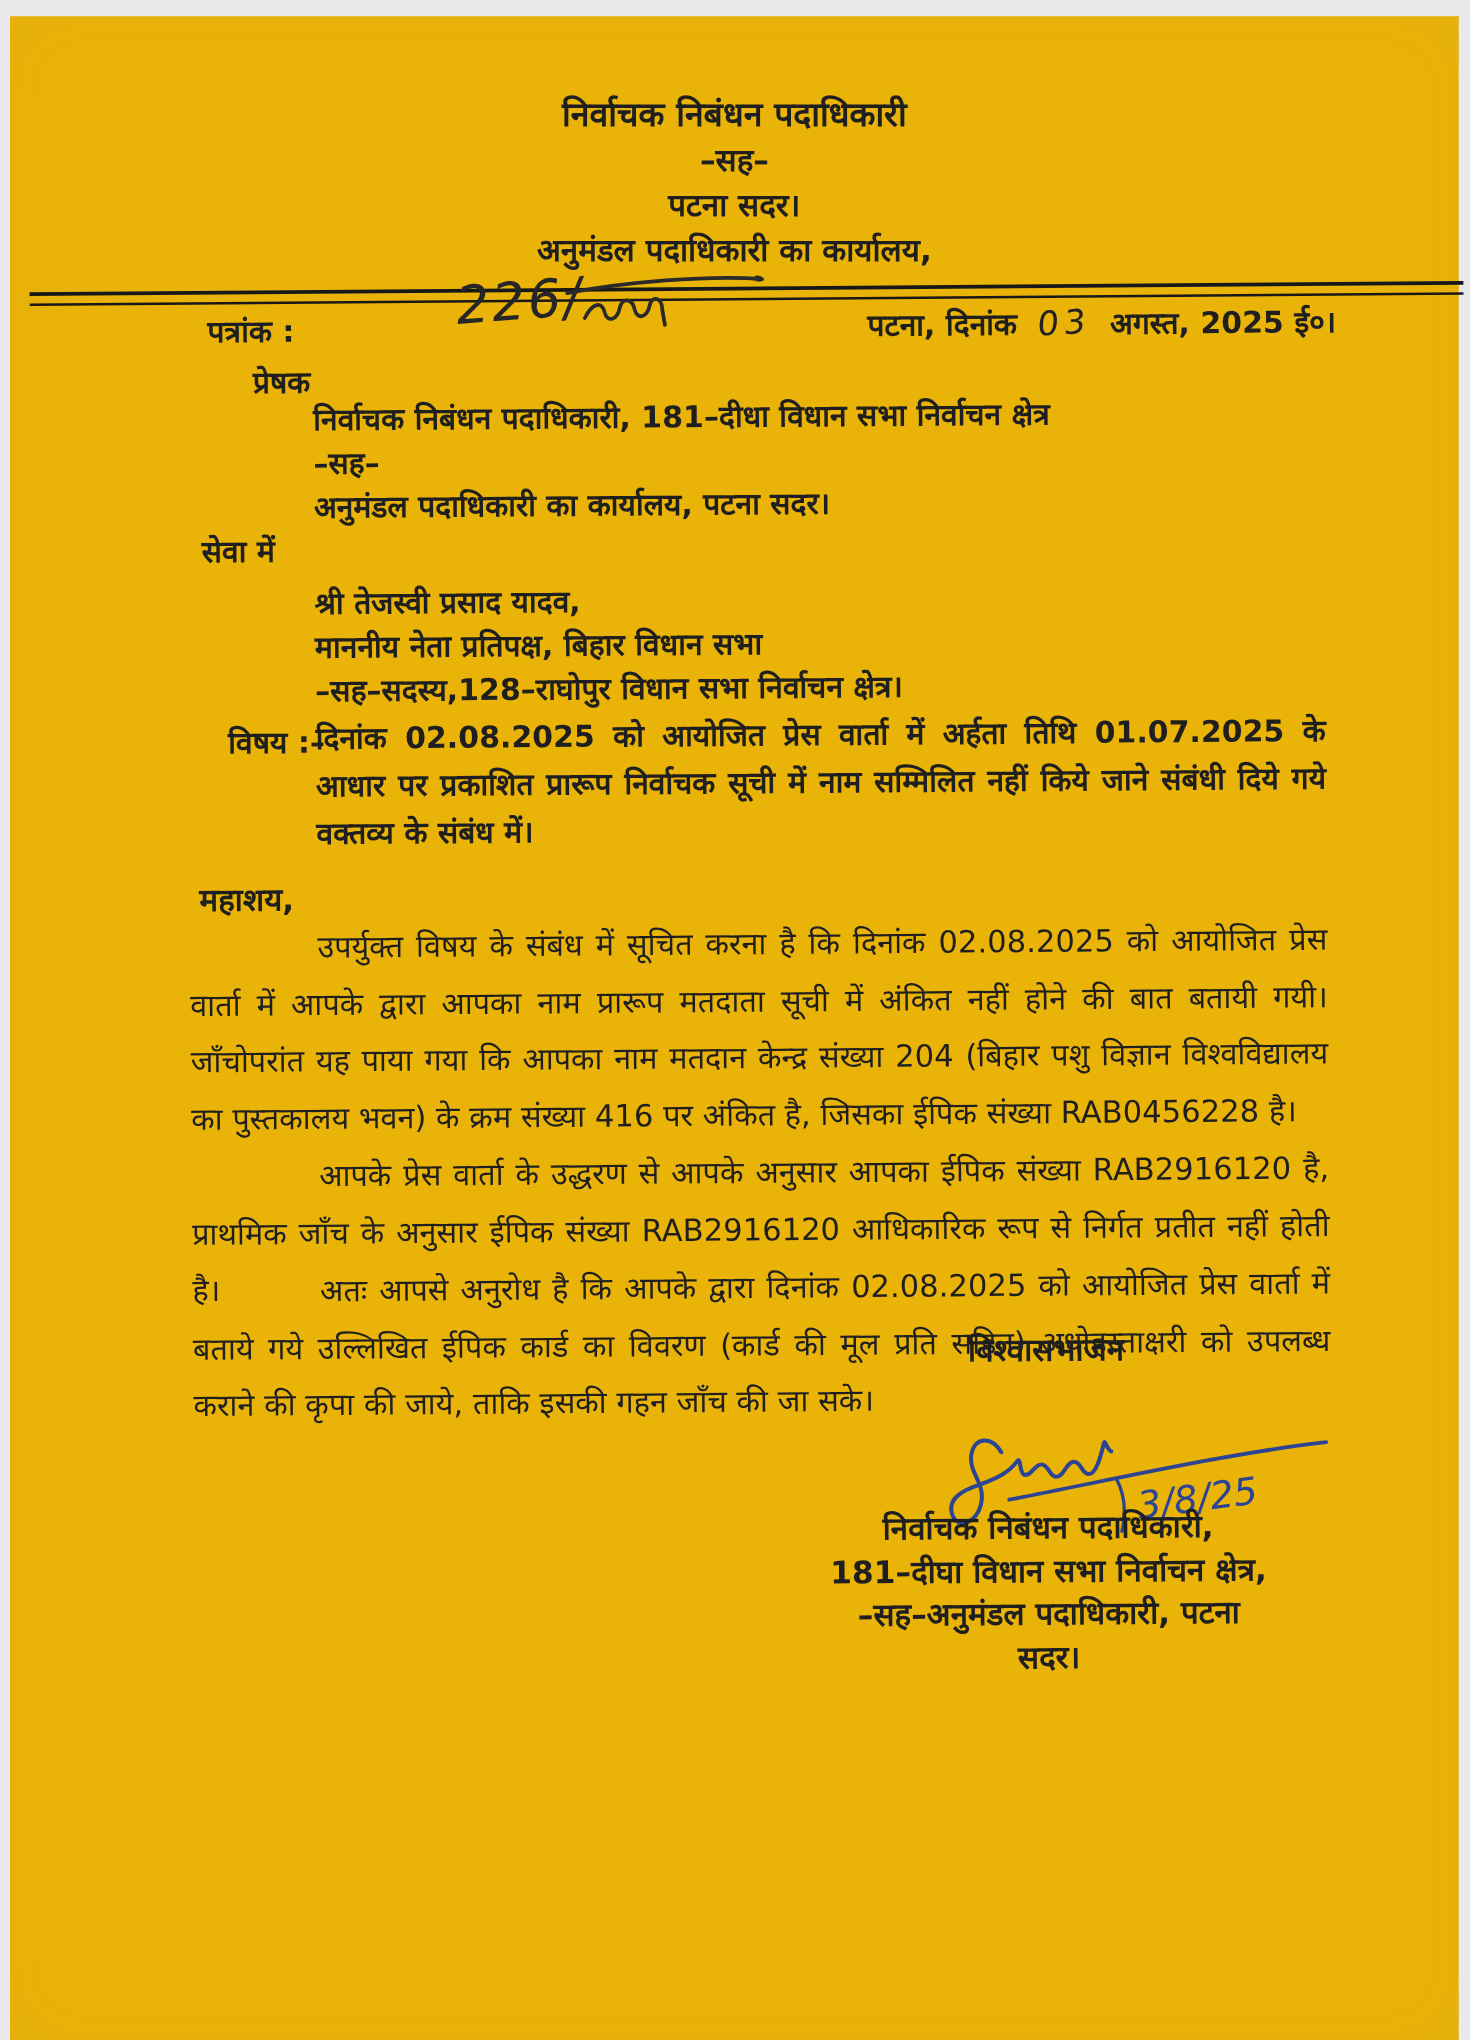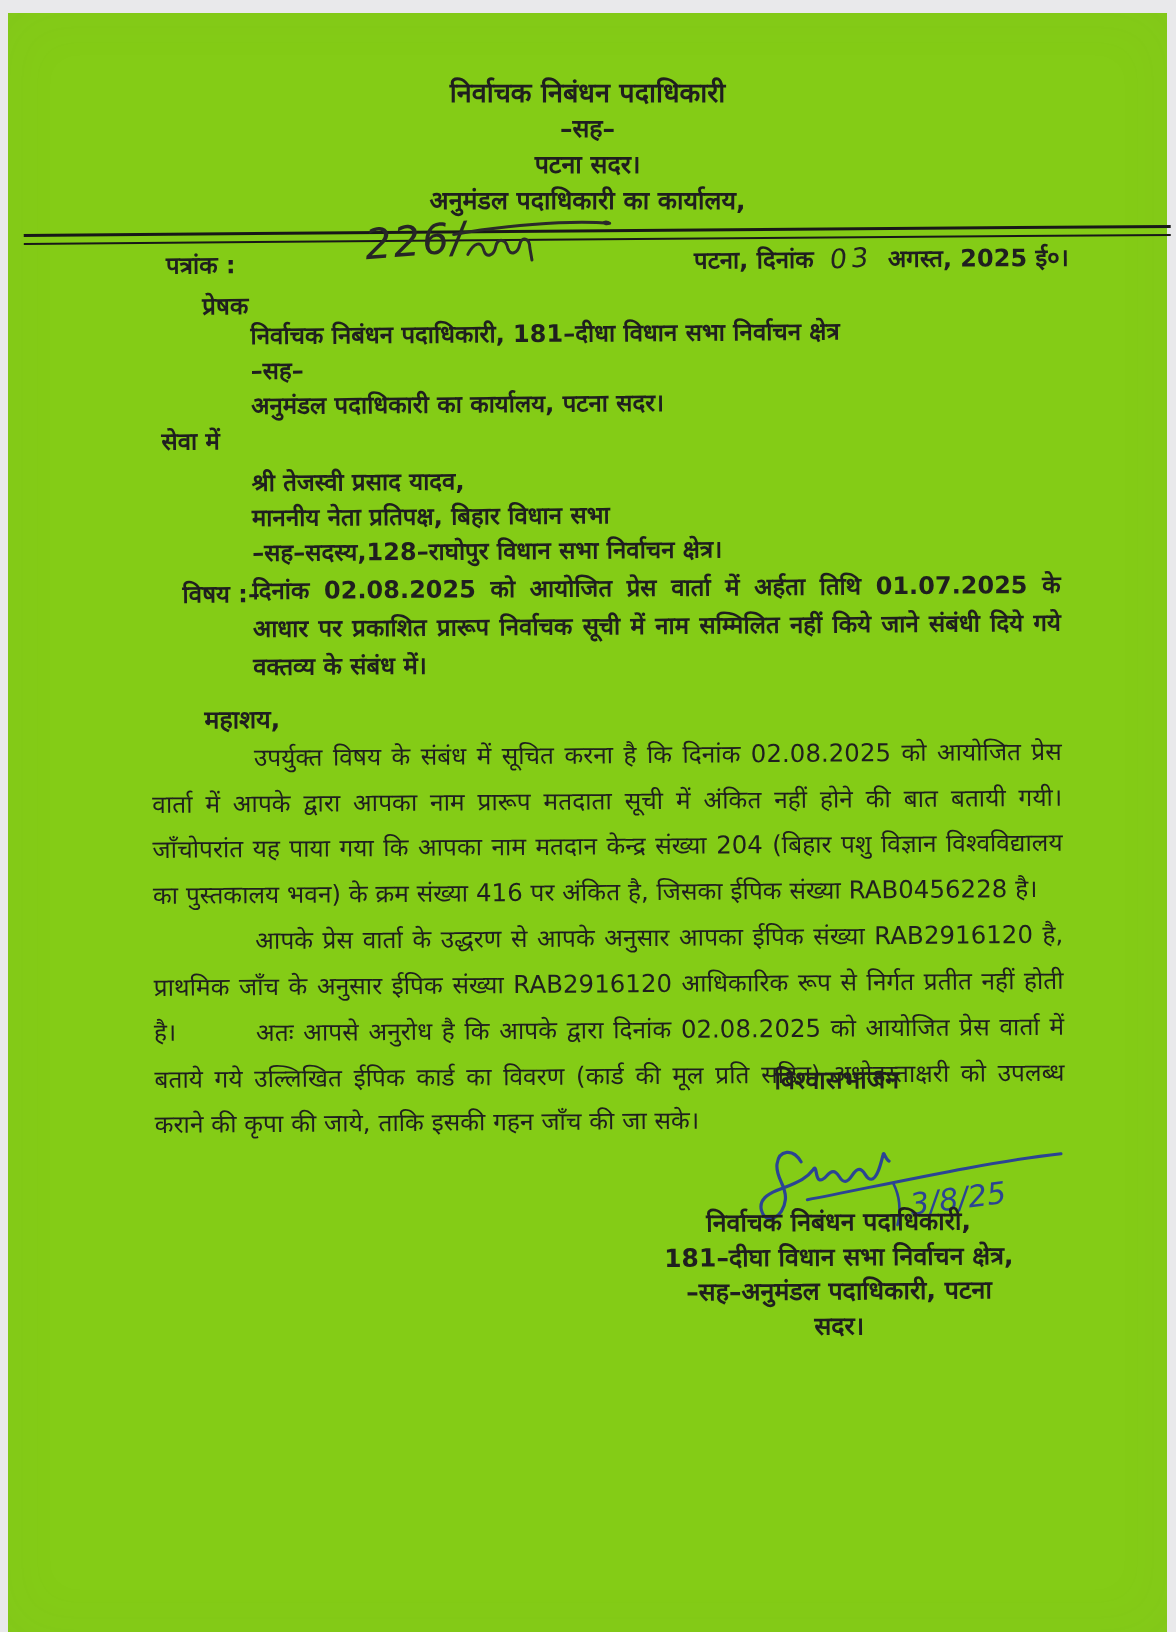--- a/index.html
+++ b/index.html
@@ -6,21 +6,21 @@
     margin: 0; padding: 0;
     width: 1176px; height: 1632px;
     background: #e9e9eb;
     font-family: "DejaVu Sans", "Liberation Sans", sans-serif;
     color: #1f1f1f;
     overflow: hidden;
   }
   .paper {
     position: absolute;
     left: 8px; top: 13px; right: 9px; bottom: 0;
-    background: #84cc16;
+    background: #eab308;
     box-shadow: inset 0 0 60px rgba(120,120,120,0.05);
   }
   .abs { position: absolute; }
 
   
   .letterhead {
     position: absolute; top: 62px; left: 0; right: 0;
     text-align: center;
     font-weight: 700;
     line-height: 36px;
@@ -61,21 +61,21 @@
   .recipient-label { left: 150px; top: 407px; }
   .recipient-lines { left: 240px; top: 450px; }
 
   .subject-label { left: 170px; top: 560px; font-weight: 700; }
   .subject-text  {
     left: 240px; top: 556px; width: 808px;
     font-size: 24px; font-weight: 700; line-height: 38px;
     text-align: justify;
   }
 
-  .salutation { left: 146px; top: 685px; font-size: 25px; font-weight: 600; margin-left: 45px; }
+  .salutation { left: 146px; top: 685px; font-size: 25px; font-weight: 600; }
 
   .para {
     left: 138px; width: 910px;
     font-size: 24.5px; font-weight: 500; line-height: 45.5px;
     text-align: justify; text-indent: 102px;
   }
   .para1 { top: 719px; }
   .para2 { top: 902px; }
   .para3 { top: 994px; }
 

